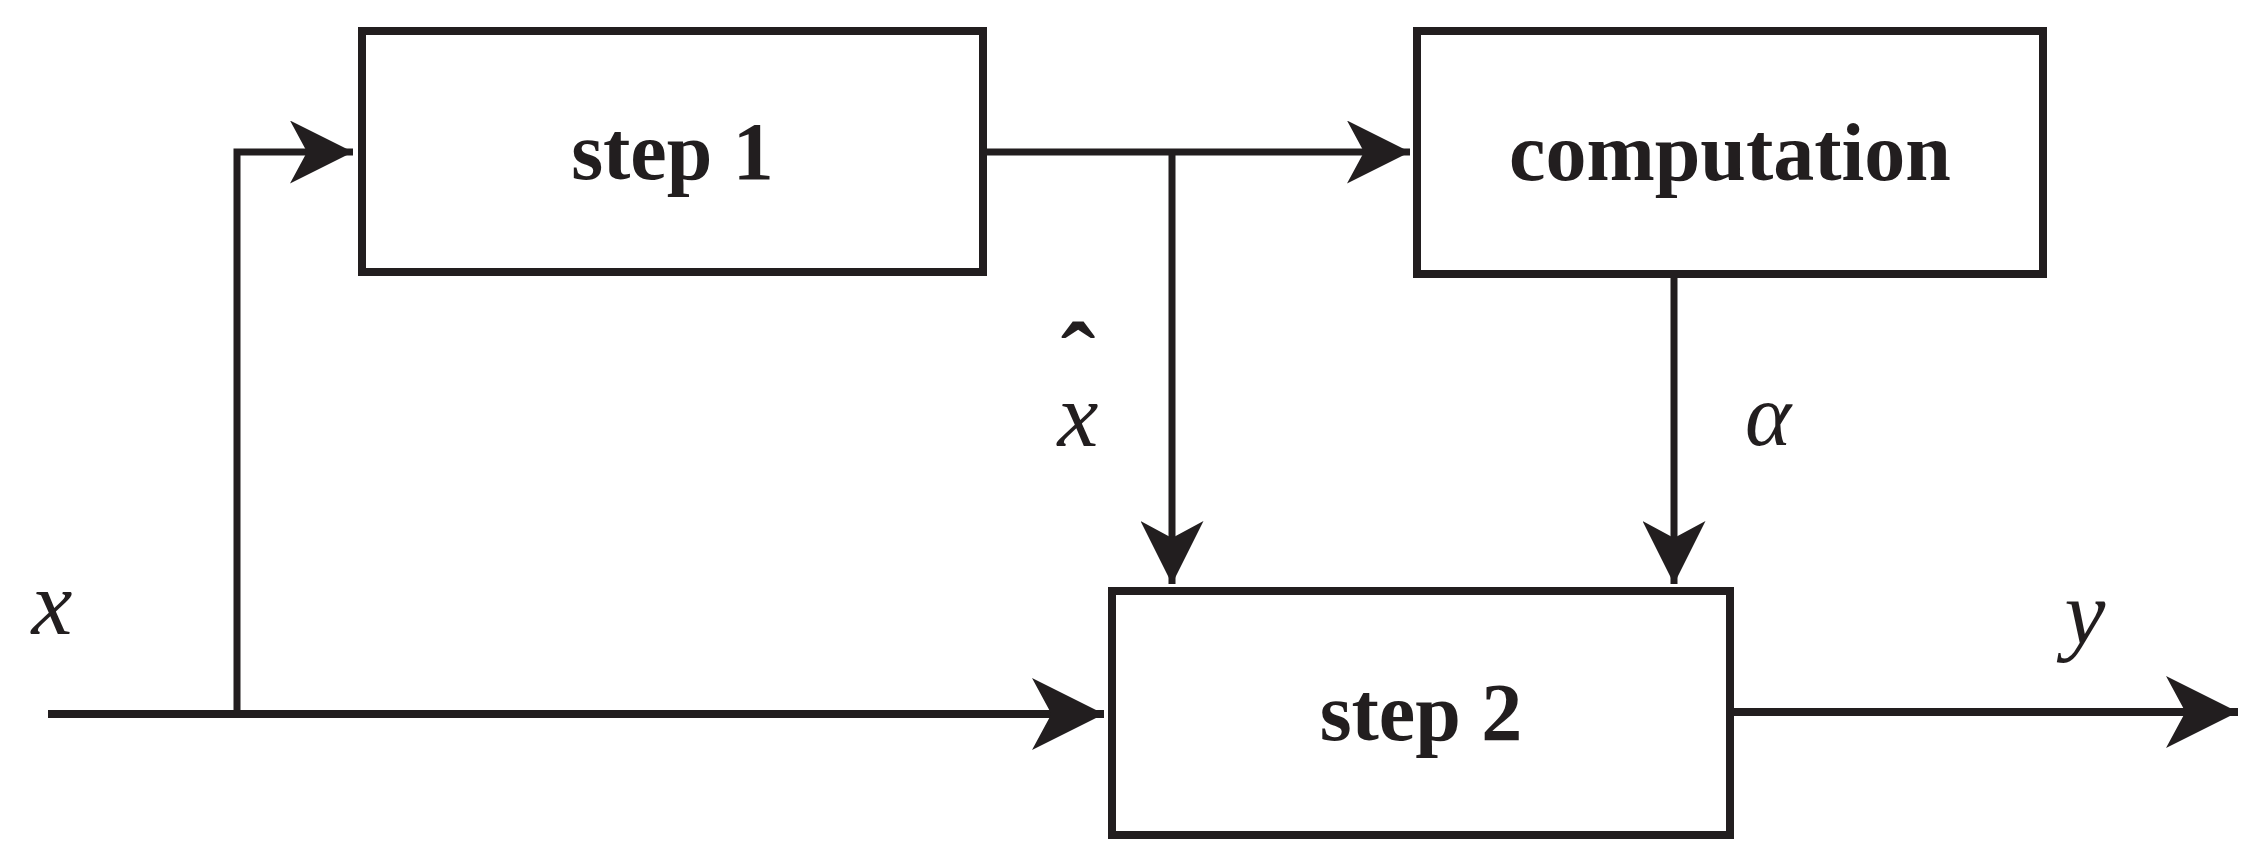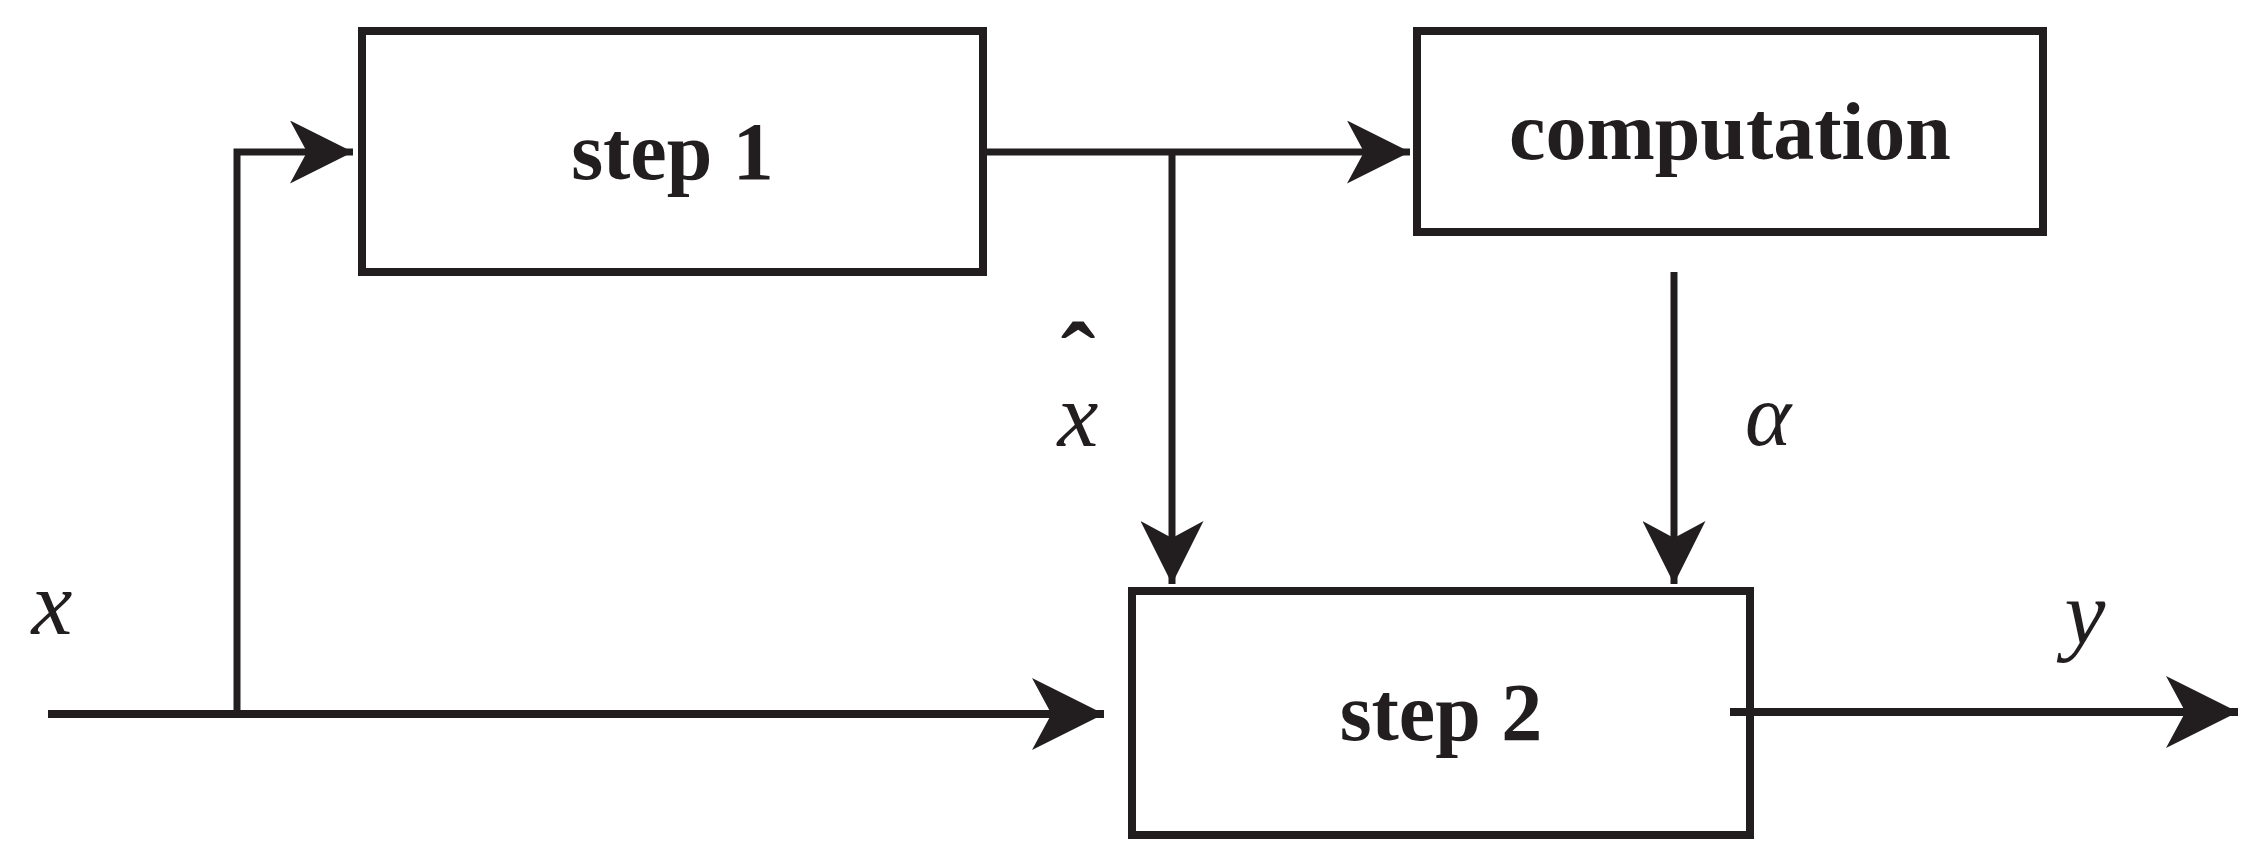--- a/index.html
+++ b/index.html
@@ -39,22 +39,22 @@
     text-align:center;
     z-index:1;
   }
   .box-label{
     font-weight:bold;
     font-size:82px;
     line-height:1.38;
     white-space:nowrap;
   }
   #box-step1{ left:358px; top:27px;  width:629px; height:249px;text-align:center; }
-  #box-stats{ left:1413px; top:27px; width:634px; height:209px; }
-  #box-step2{ left:1108px; top:587px; width:626px; height:252px;margin-left:20px; }
+  #box-stats{ left:1413px; top:27px; width:634px; height:251px; }
+  #box-step2{ left:1108px; top:587px; width:626px; height:252px; }
 
   .math-label{
     position:absolute;
     transform:translate(-50%,-50%);
     font-style:italic;
     font-size:92px;
     line-height:1;
     z-index:3;
     white-space:nowrap;
   }

